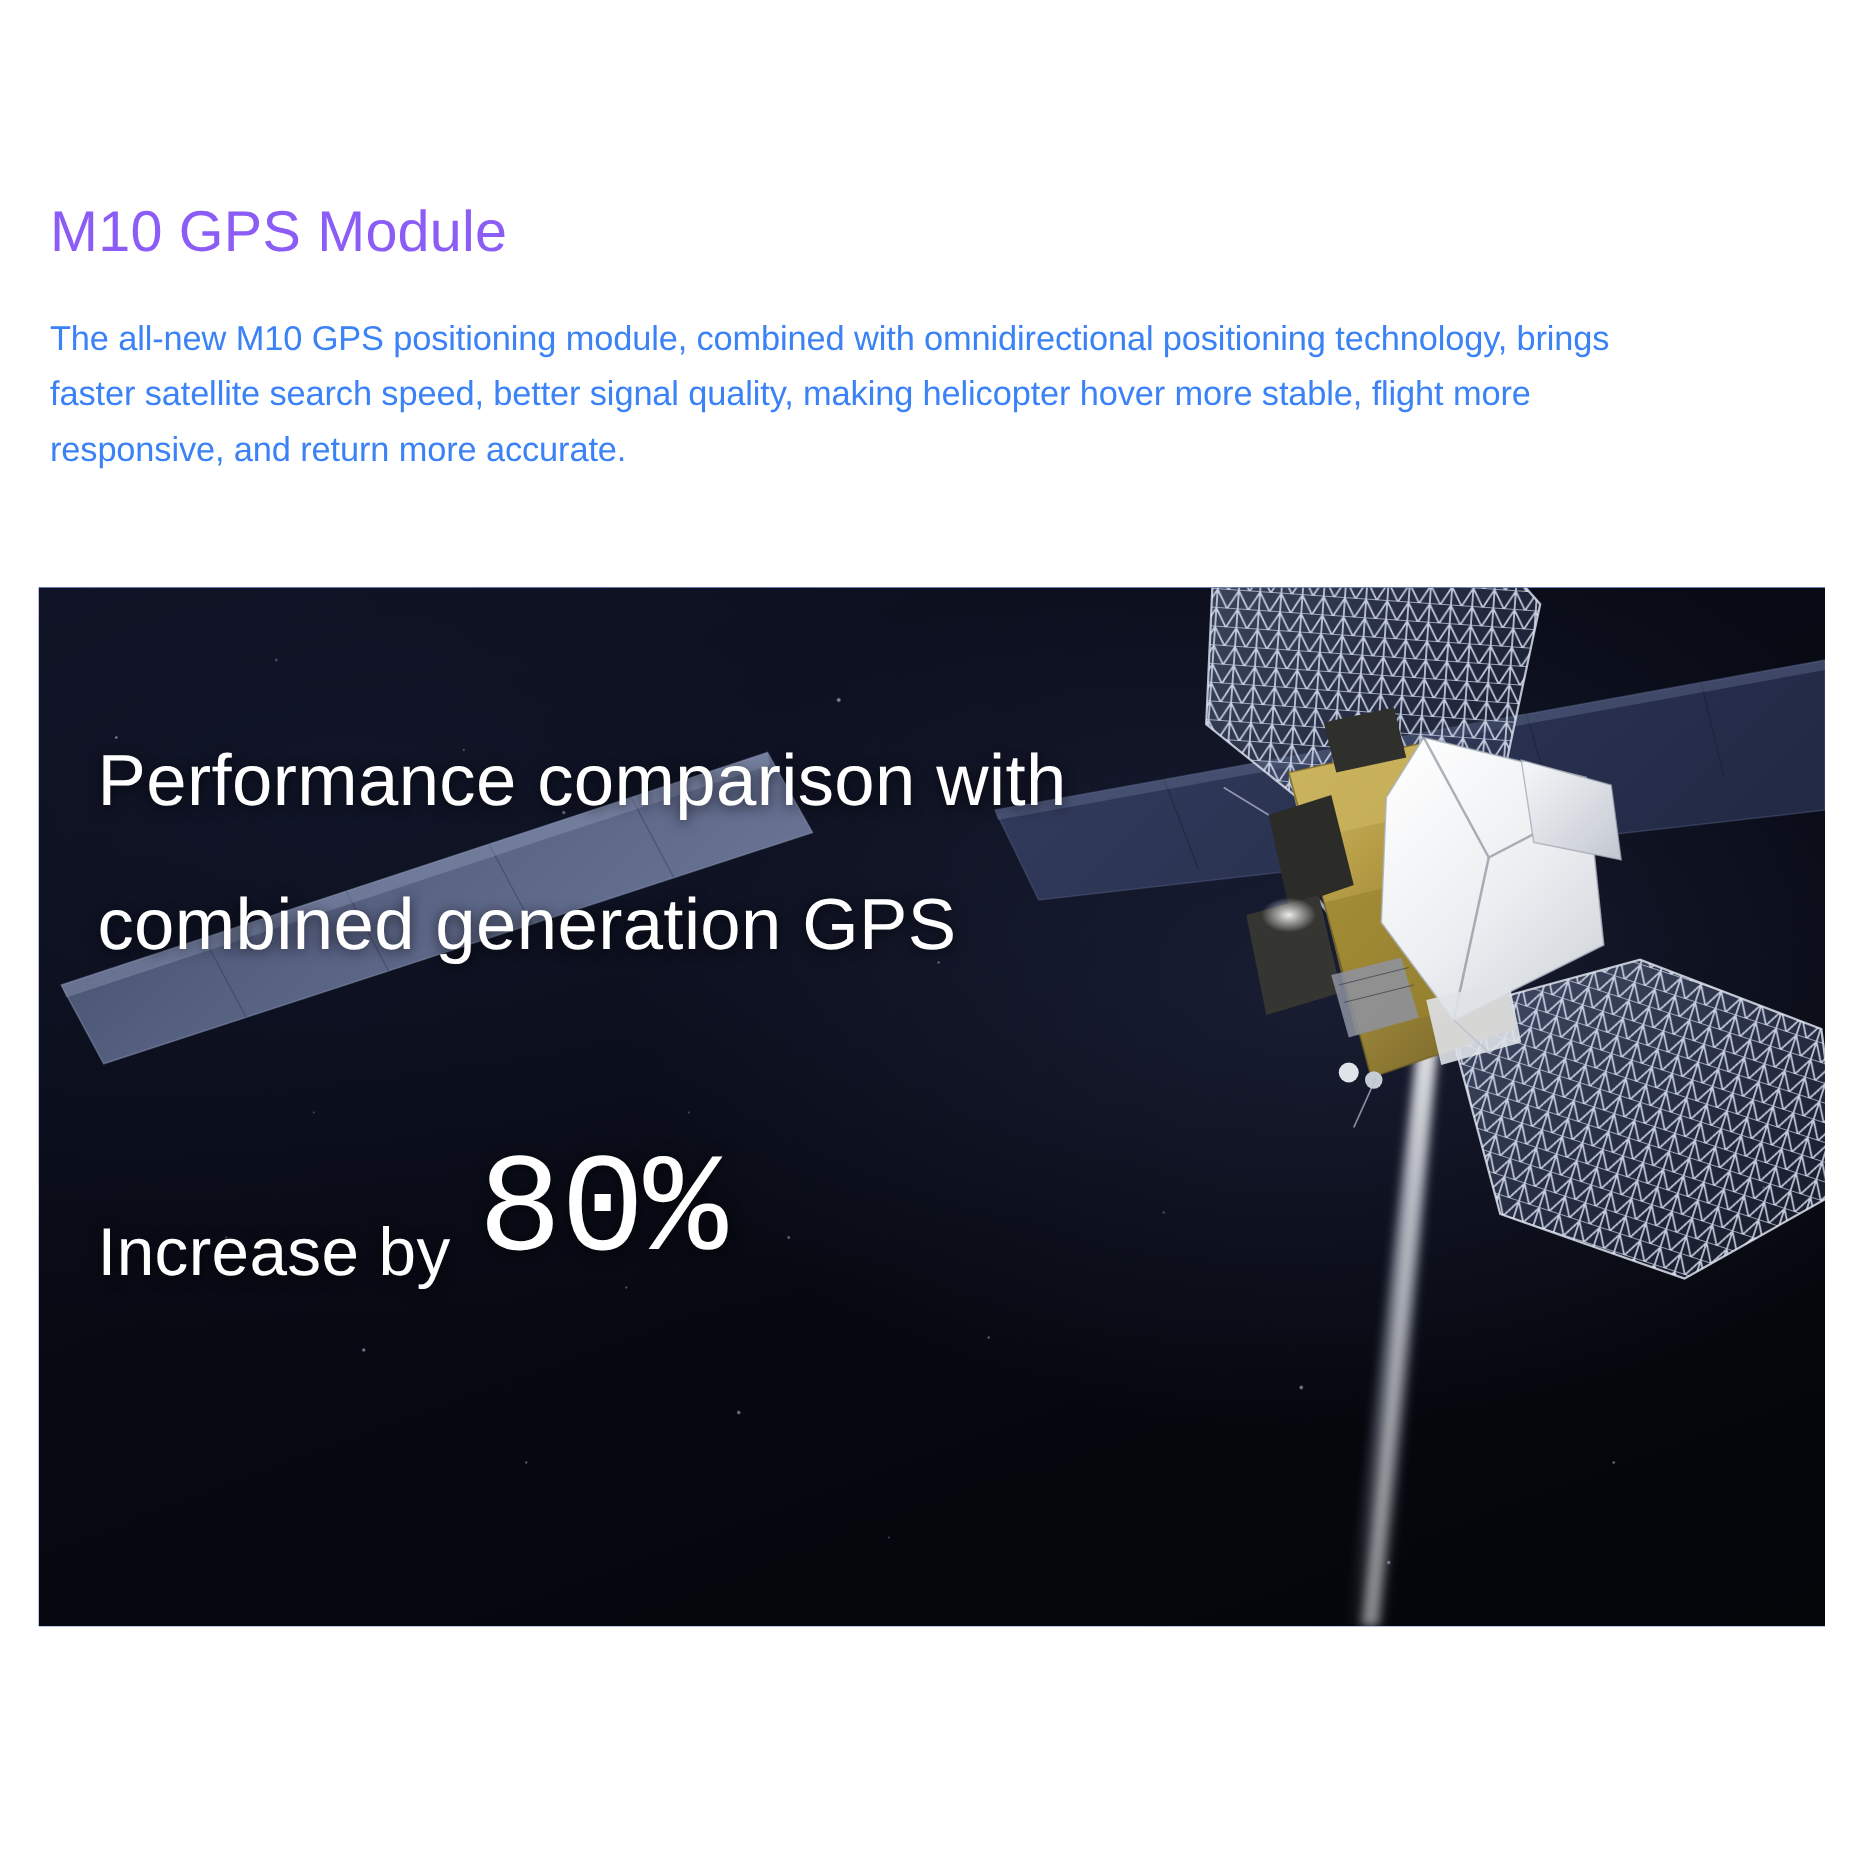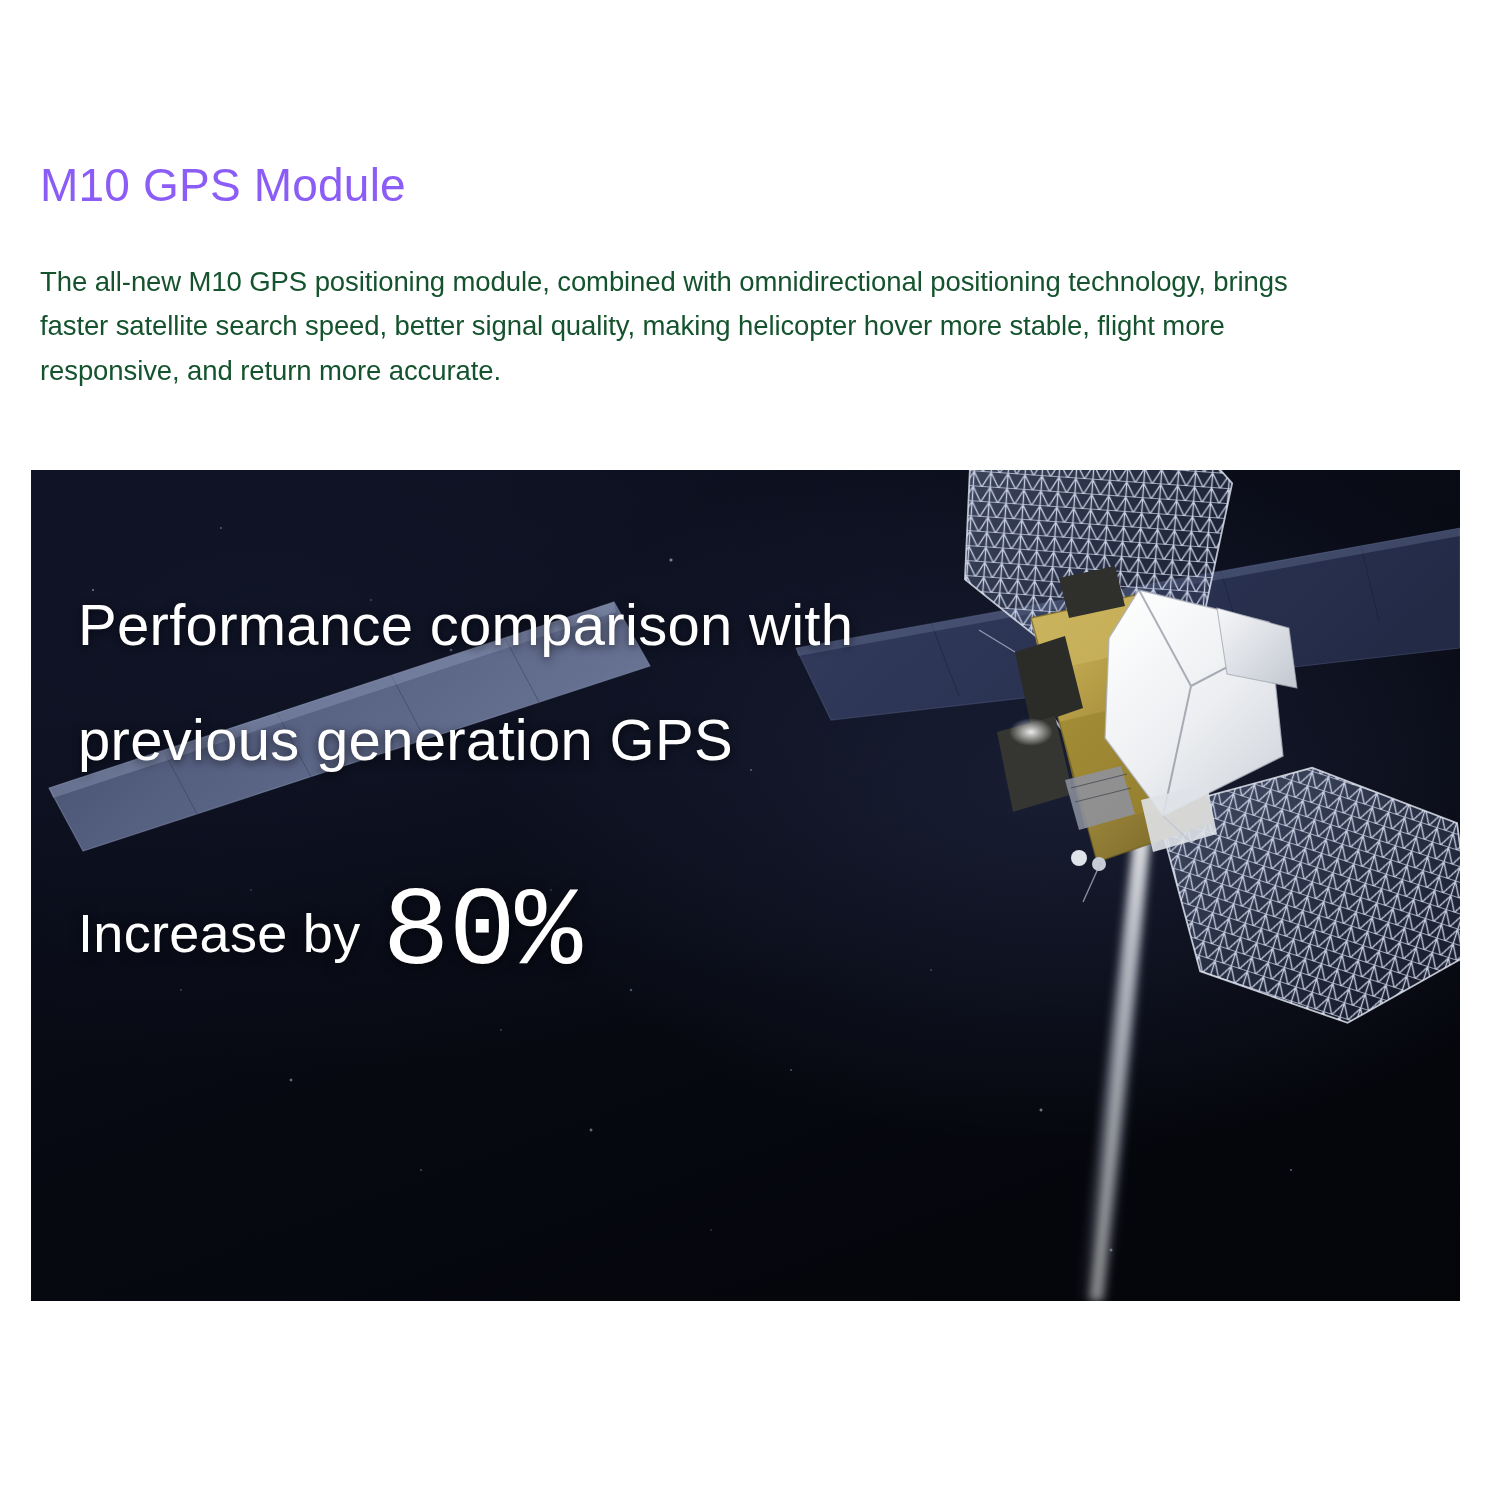--- a/index.html
+++ b/index.html
@@ -30,24 +30,24 @@
 
   .page-title {
     font-size: 46px;
     font-weight: 400;
     color: #8b5cf6;
     letter-spacing: 0.2px;
     line-height: 1.1;
   }
 
   .page-desc {
-    margin-top: 49px;
+    margin-top: 38px;
     font-size: 27.5px;
     font-weight: 400;
-    color: #14532d;
+    color: #3b82f6;
     line-height: 1.62;
     letter-spacing: -0.1px;
     width: 1250px;
   }
 
   
   .hero {
     position: absolute;
     left: 31px;
     top: 470px;
@@ -113,23 +113,23 @@
     font-size: 58px;
     font-weight: 400;
     color: #ffffff;
     line-height: 1.98;
     letter-spacing: 0.3px;
     text-shadow: 0 2px 10px rgba(0,0,0,0.65);
     white-space: nowrap;
   }
 
   .hero-stat {
-    margin-top: 72px;
+    margin-top: 108px;
     display: flex;
-    align-items: center;
+    align-items: flex-end;
     color: #ffffff;
     text-shadow: 0 2px 12px rgba(0,0,0,0.6);
   }
   .hero-stat-label {
     font-size: 54px;
     font-weight: 400;
     letter-spacing: 0.3px;
   }
   .hero-stat-value {
     font-size: 112px;
@@ -318,21 +318,21 @@
         <g stroke="#b9c1d1" stroke-width="1.4" fill="none" opacity="0.7">
           <path d="M1070,392 L1052,432"></path>
           <path d="M1132,346 L1160,372"></path>
           <path d="M984,182 L948,160"></path>
         </g>
       </svg>
     </div>
 
     <div class="hero-text">
       <div class="hero-headline">Performance comparison with</div>
-      <div class="hero-headline" style="margin-top:0;">previous generation GPS</div>
+      <div class="hero-headline" style="margin-top:0;">combined generation GPS</div>
 
       <div class="hero-stat">
         <span class="hero-stat-label">Increase by</span>
         <span class="hero-stat-value">80%</span>
       </div>
     </div>
 
   </div>
 </div>
 

